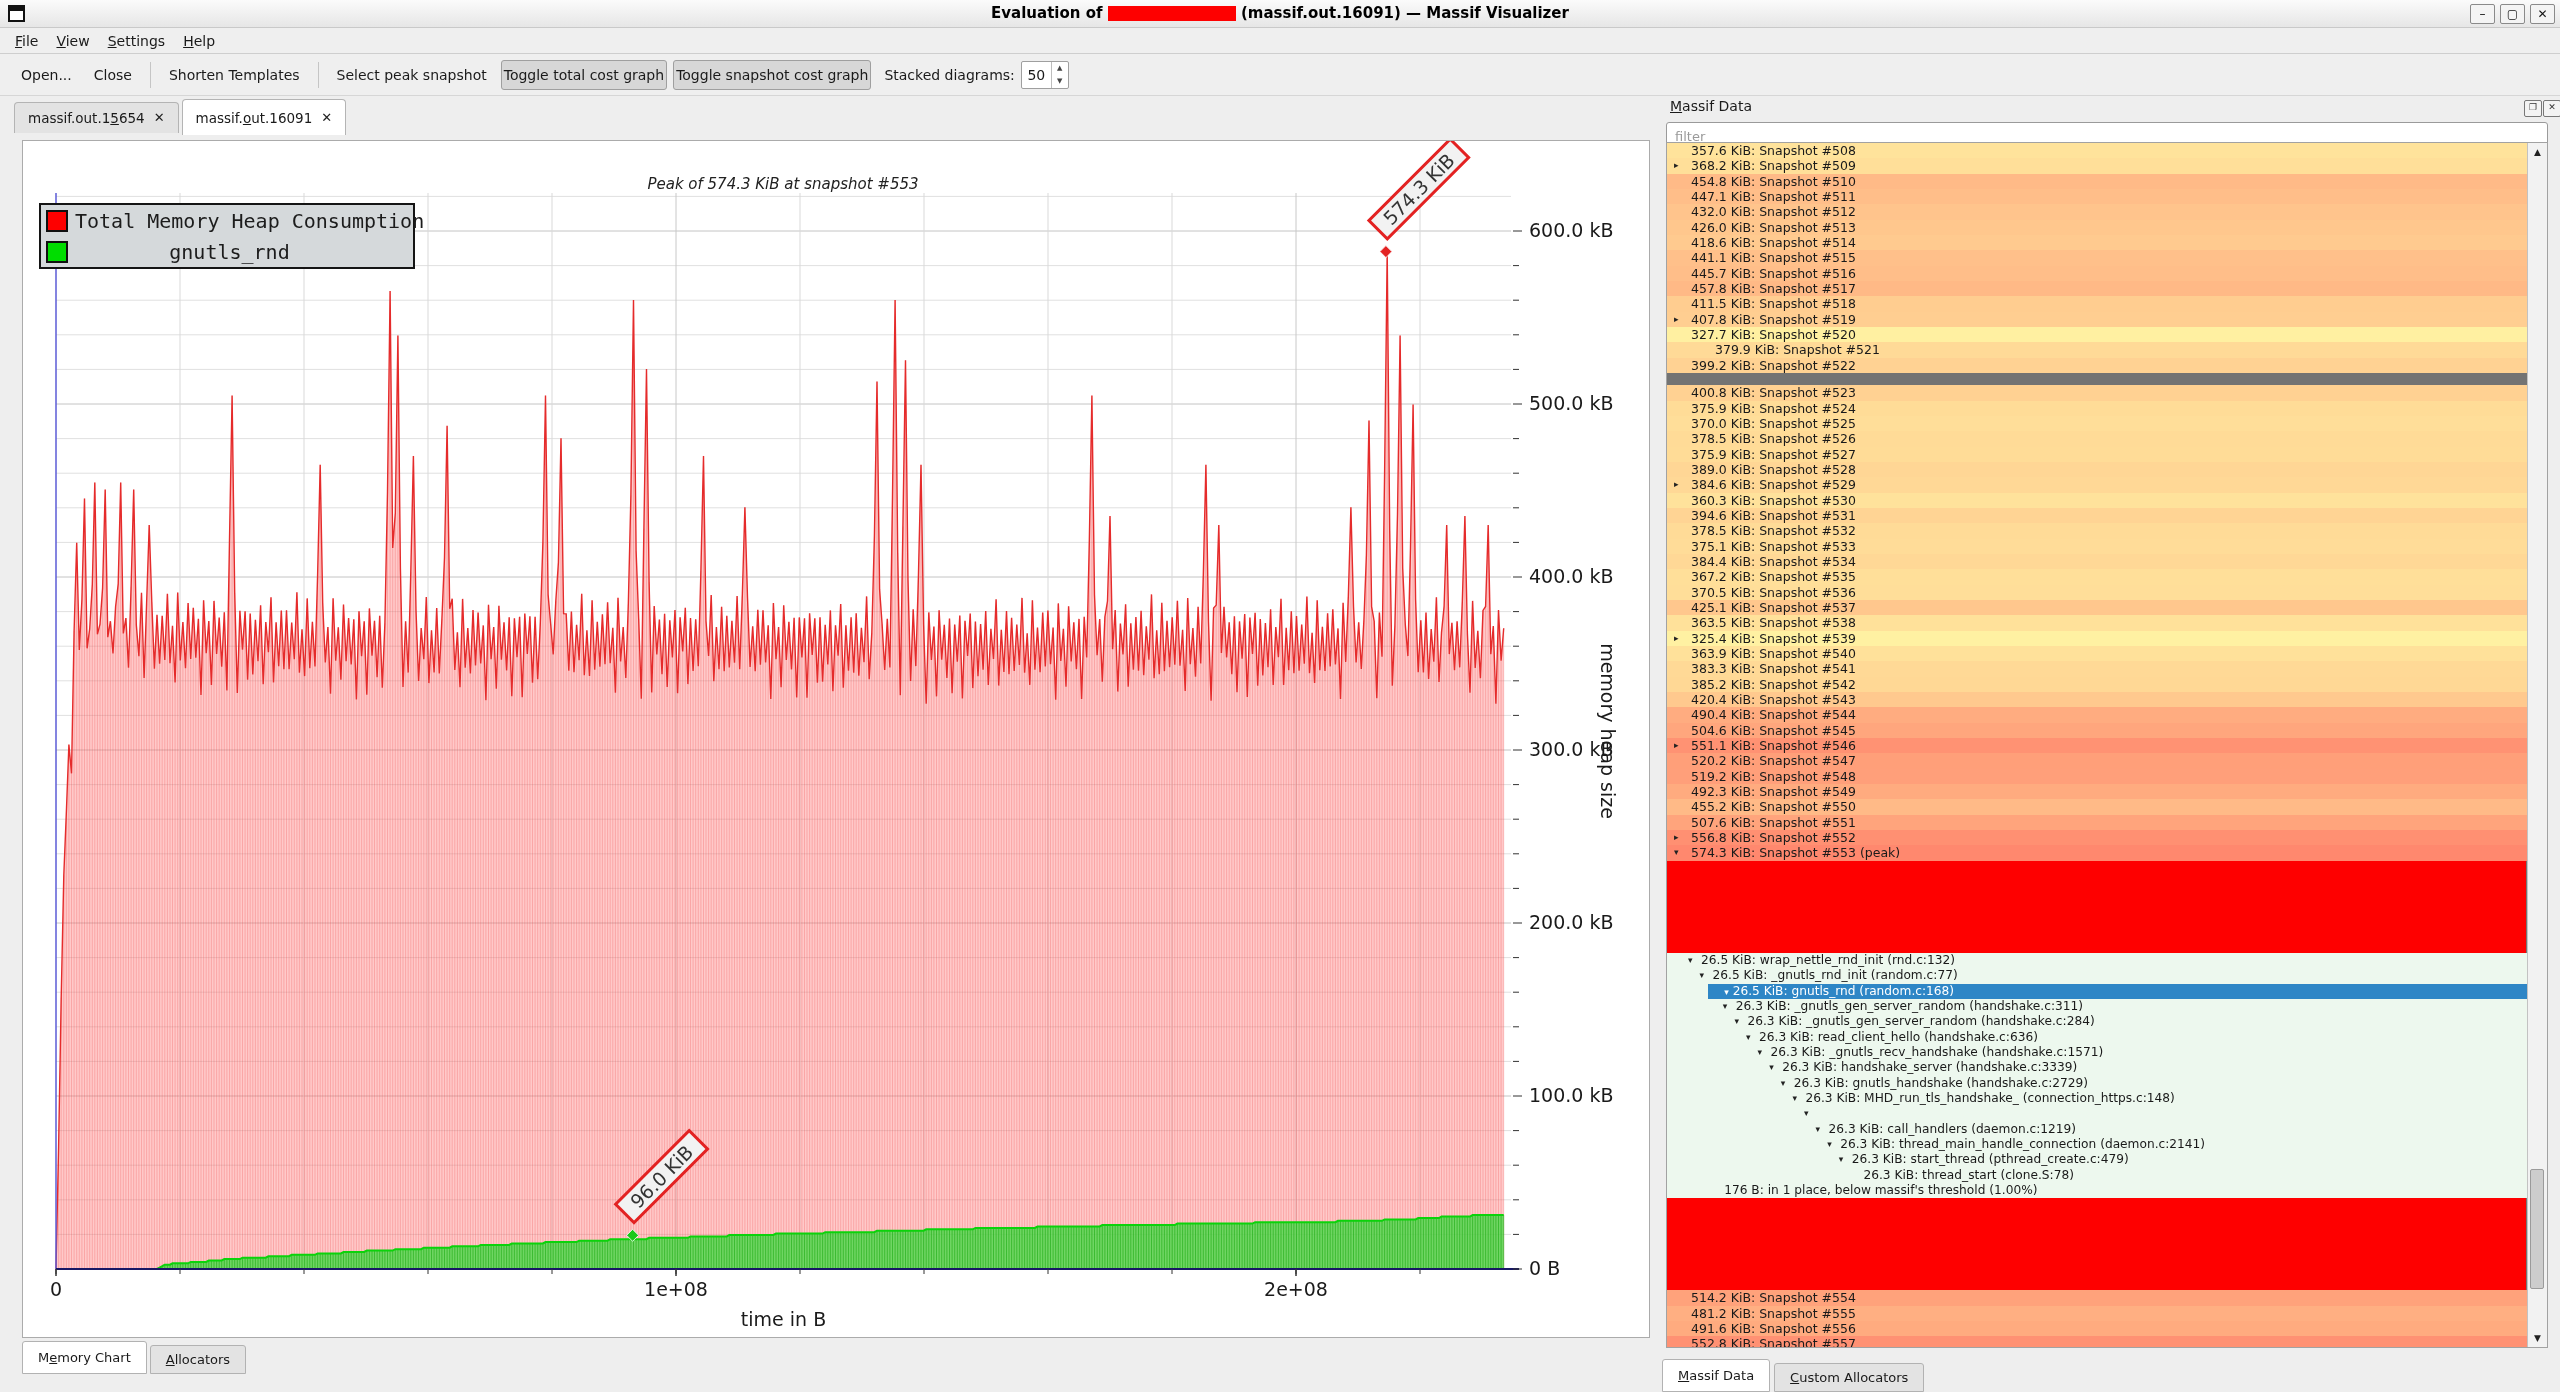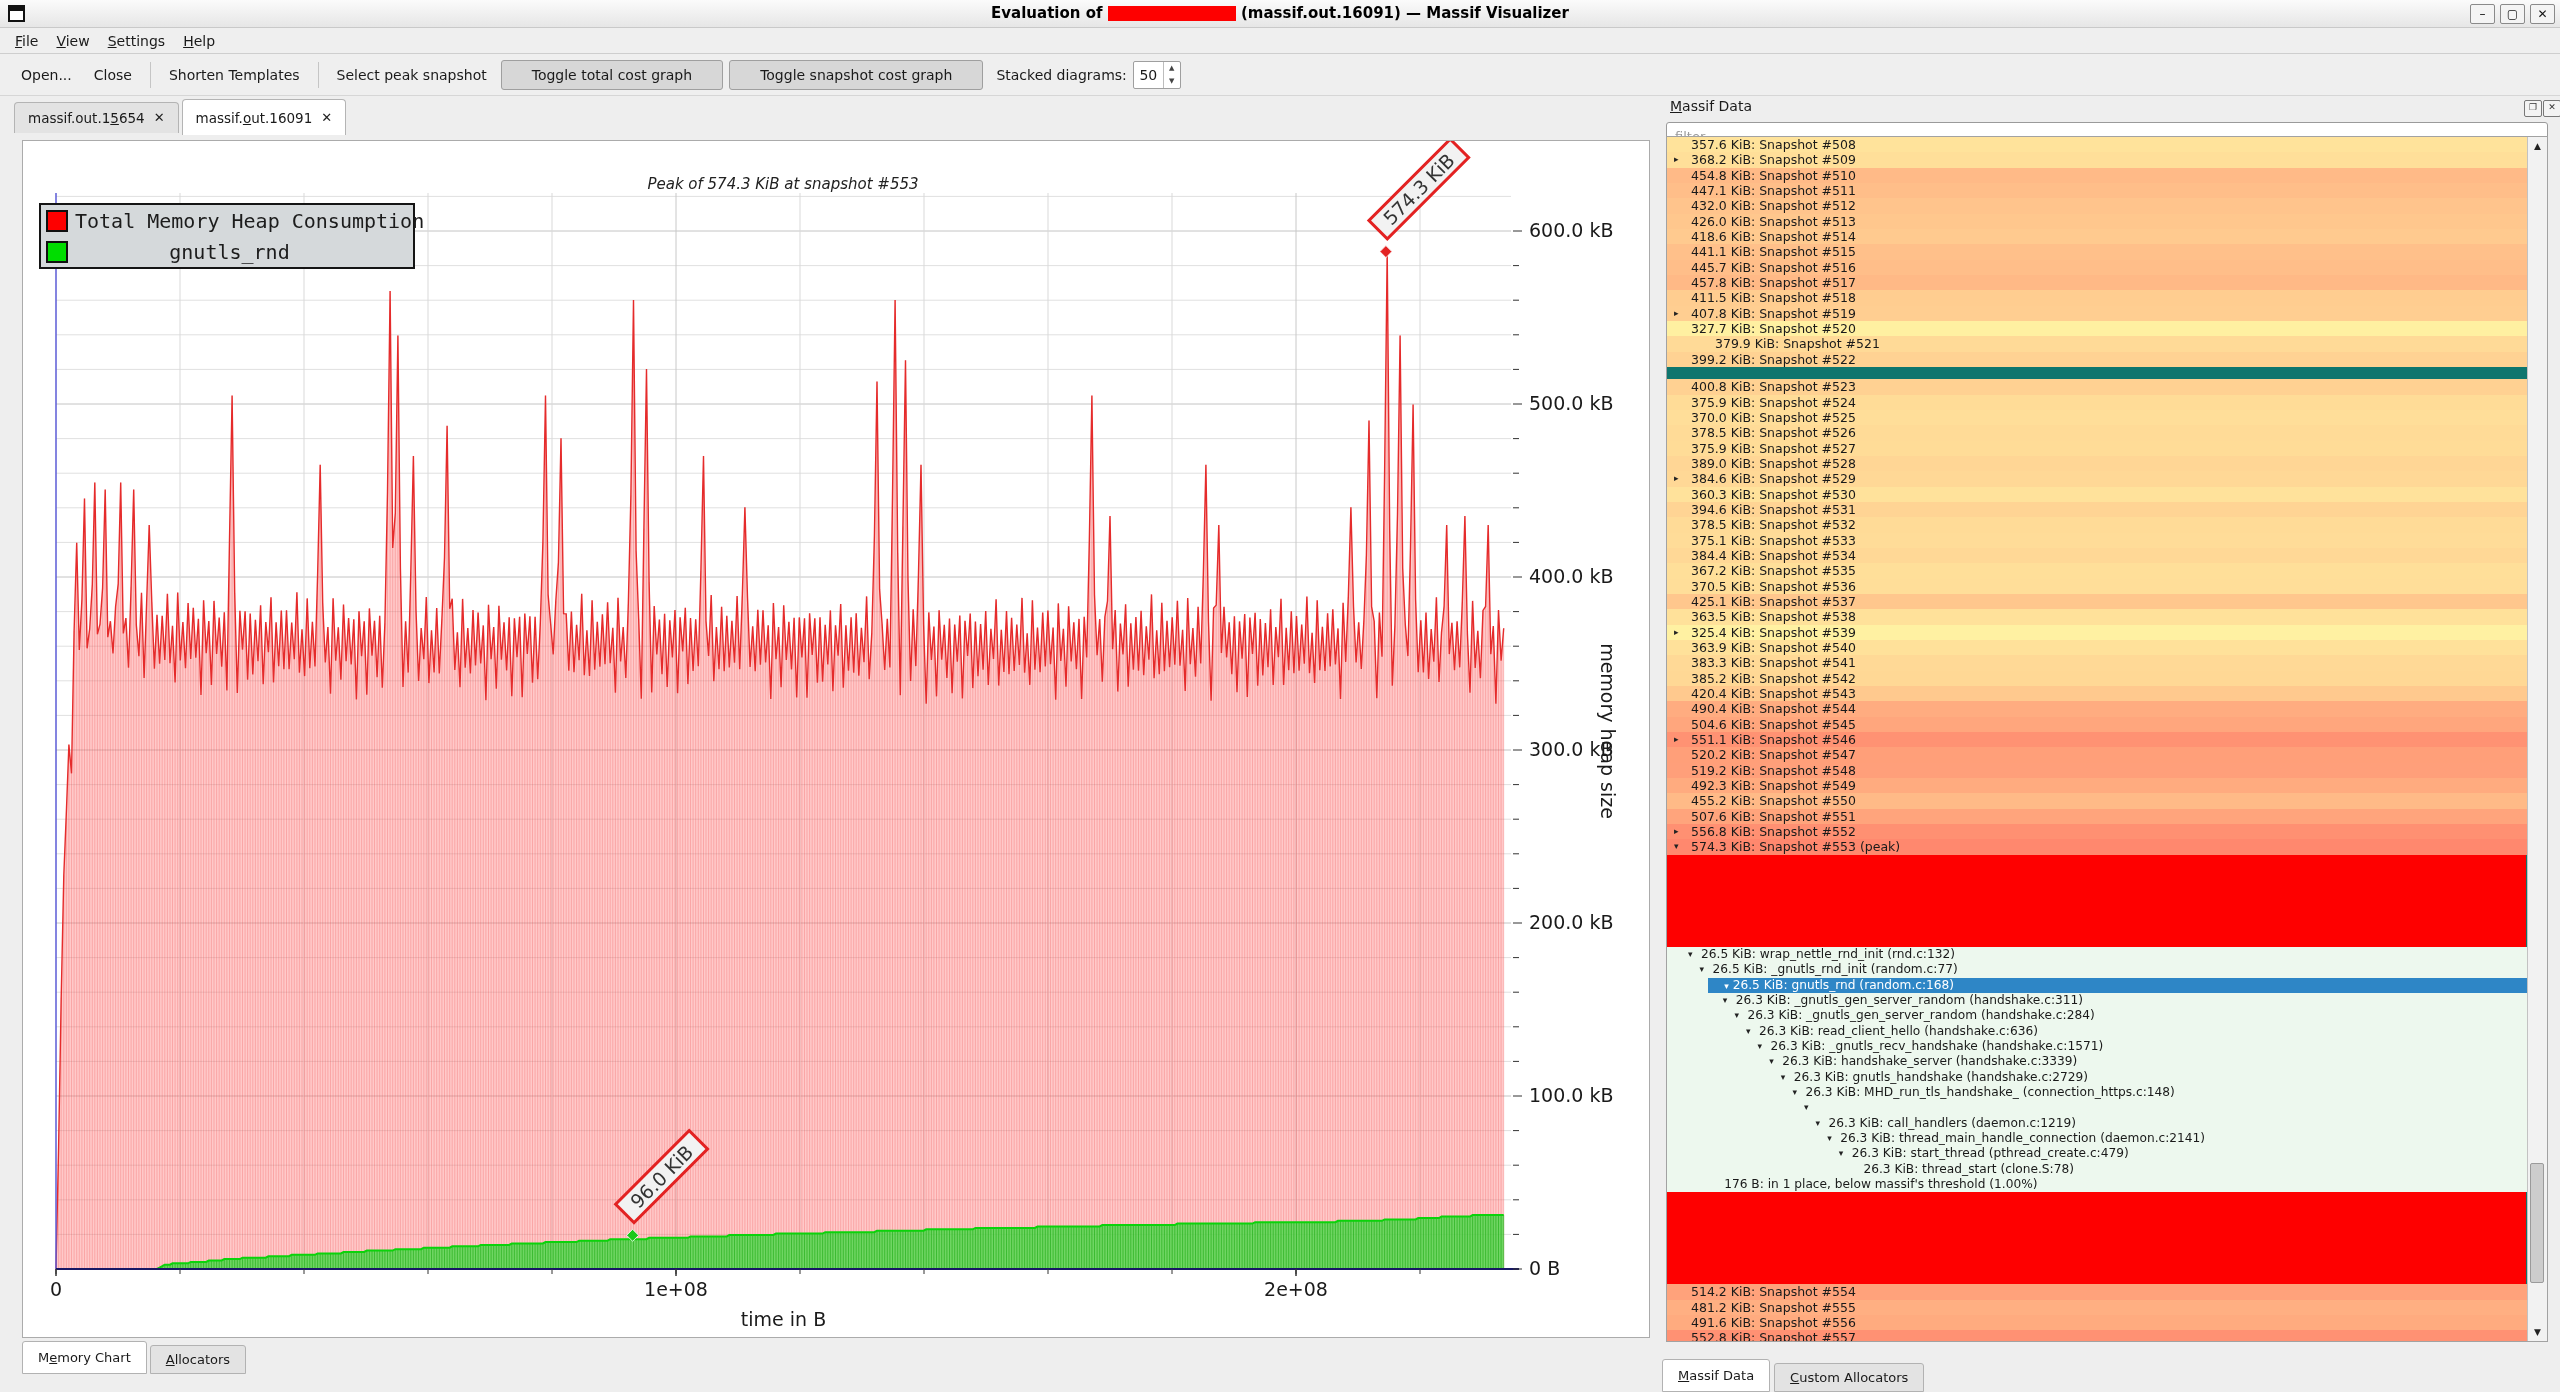--- a/index.html
+++ b/index.html
@@ -28,21 +28,21 @@
     border-bottom:1px solid #cecece;display:flex;align-items:center;padding-left:6px;
     font-size:14px;box-sizing:border-box}
   .menu-item{padding:3px 9px}
 
   
   .toolbar{position:absolute;left:0;top:54px;width:2560px;height:42px;background:#efefef;
     border-bottom:1px solid #d6d6d6;display:flex;align-items:center;padding-left:10px;
     font-size:14px;box-sizing:border-box}
   .tbtn{padding:8px 11px;white-space:nowrap}
   .tsep{width:1px;height:26px;background:#c5c5c5;margin:0 7px}
-  .ttoggle{padding:6px 30px;margin:0 3px;background:#d7d7d7;border:1px solid #9f9f9f;
+  .ttoggle{padding:6px 2px;margin:0 3px;background:#d7d7d7;border:1px solid #9f9f9f;
     border-radius:3px;white-space:nowrap}
   .tlabel{margin:0 6px 0 10px;white-space:nowrap}
   .spin{width:48px;height:28px;background:#fff;border:1px solid #9f9f9f;border-radius:2px;
     display:flex;box-sizing:border-box}
   .spin-val{flex:1;text-align:center;line-height:26px;font-size:14px}
   .spin-btns{width:16px;border-left:1px solid #bdbdbd;display:flex;flex-direction:column}
   .spin-btn{flex:1;font-size:7px;line-height:13px;text-align:center;color:#444}
 
   
   .tabbar{position:absolute;left:14px;top:96px;height:42px;display:flex;align-items:center;gap:3px}
@@ -75,21 +75,21 @@
   .btab.active{background:#fff;height:33px;line-height:31px}
 
   
   .panel-header{position:absolute;left:1670px;top:98px;font-size:14px;color:#1a1a1a}
   .dock-btn{position:absolute;top:100px;width:16px;height:15px;border:1px solid #777;
     border-radius:2px;background:#f3f3f3;font-size:9px;line-height:13px;text-align:center;color:#333}
   .filter-input{position:absolute;left:1666px;top:122px;width:882px;height:28px;
     border:1px solid #9a9a9a;border-radius:3px;background:#fff;box-sizing:border-box;
     font-size:13px;padding:0 8px;font-family:"DejaVu Sans",sans-serif;color:#222;outline:none}
   .filter-input::placeholder{color:#9a9a9a}
-  .mlist{position:absolute;left:1666px;top:136px;width:882px;height:1206px;background:#0f766e;
+  .mlist{position:absolute;left:1666px;top:142px;width:882px;height:1206px;background:#737373;
     border:1px solid #a2a2a2;box-sizing:border-box;overflow:hidden}
   .mlist-content{position:absolute;left:0;top:0;width:861px}
   .srow{position:relative;height:15.35px;line-height:15.4px;font-size:12.5px;
     padding-left:24px;white-space:nowrap;box-sizing:border-box;overflow:hidden}
   .srow .arrow,.trow .arrow{position:absolute;left:7px;top:0;font-size:9px;color:#222}
   .redblock{height:92px;background:#fe0000;width:859px}
   .trow{position:relative;height:15.35px;line-height:15.4px;font-size:12.2px;
     background:#edf8ee;white-space:nowrap;overflow:hidden}
   .trow .tx{position:absolute;top:0}
   .trow .hl{position:absolute;top:0;right:0;height:100%;background:#2e86c6;color:#fff}

